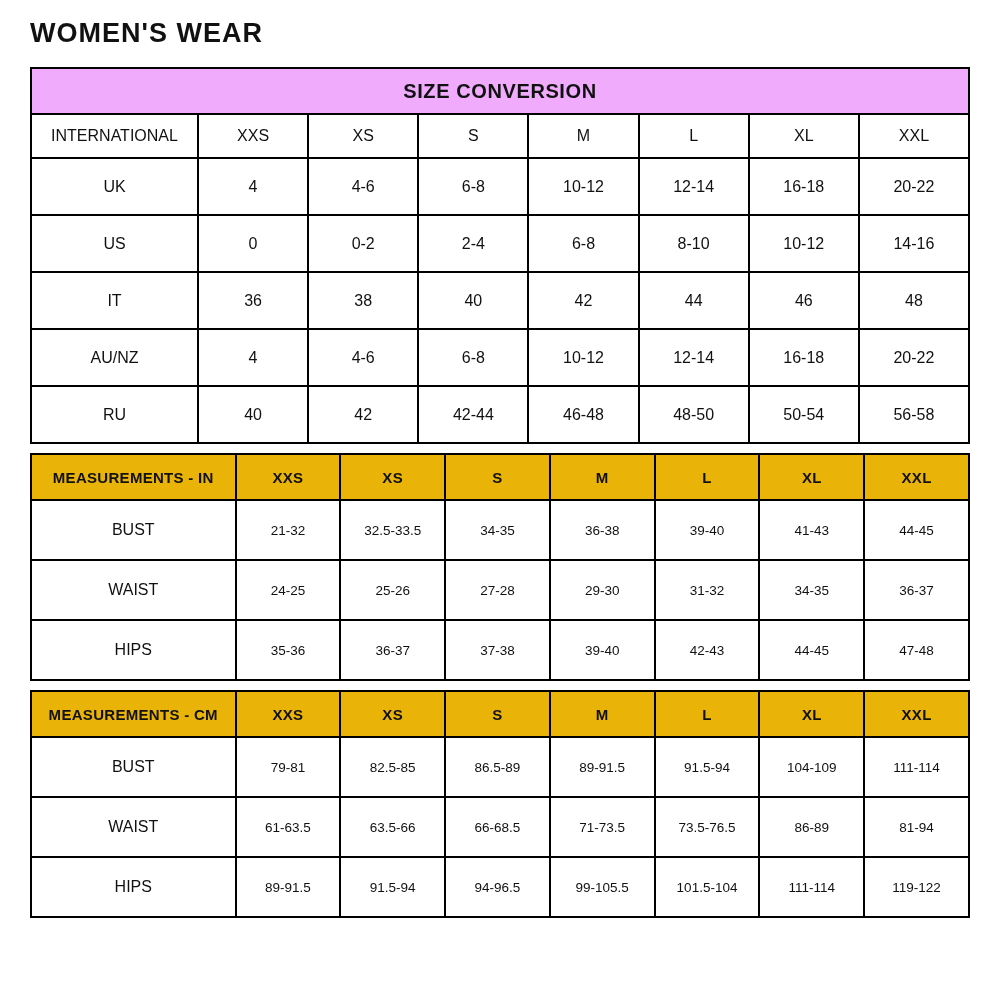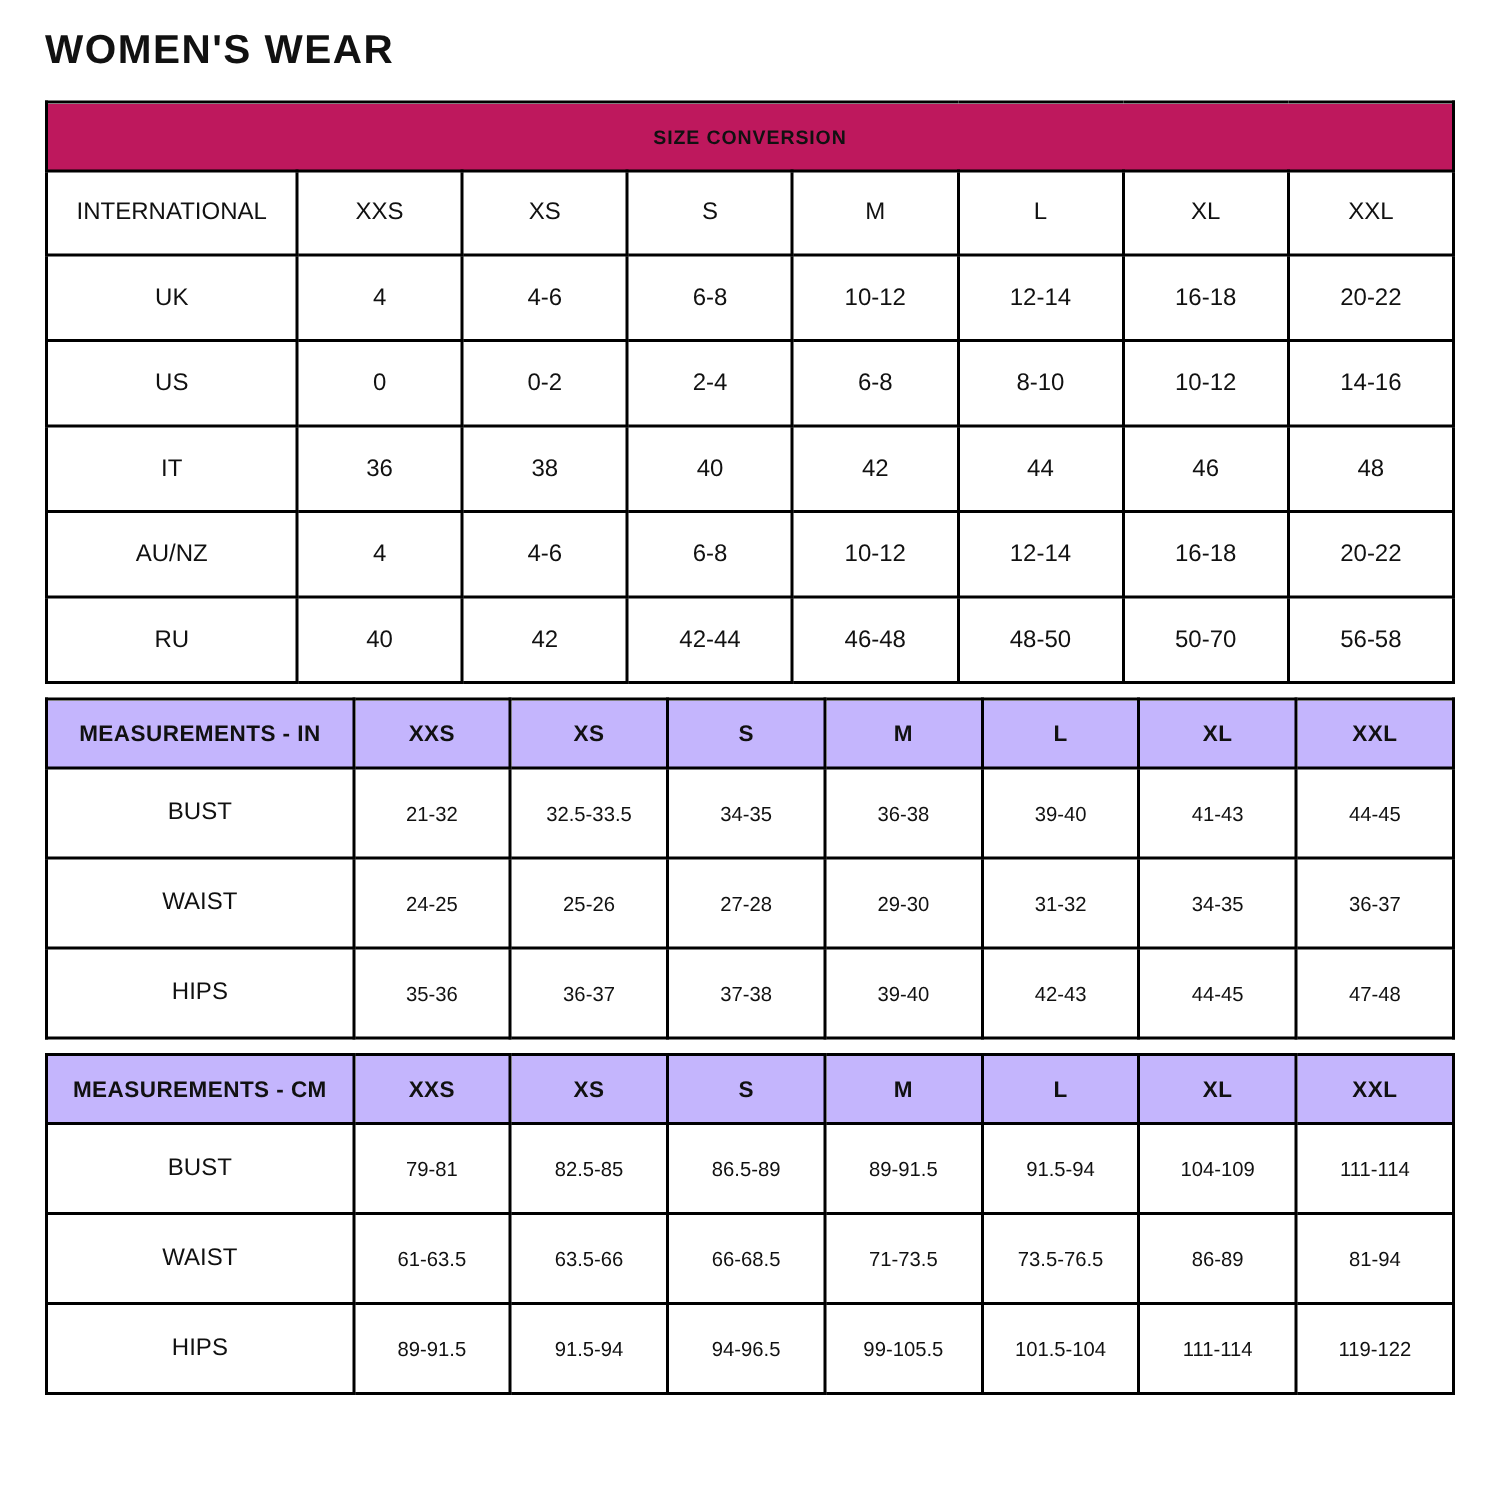--- a/index.html
+++ b/index.html
@@ -28,42 +28,42 @@
   th, td {
     border: 2px solid #000000;
     text-align: center;
     vertical-align: middle;
     font-weight: normal;
     padding: 0 4px;
     overflow: hidden;
     white-space: nowrap;
   }
   .banner {
-    background: #be185d;
+    background: #f0abfc;
     font-weight: bold;
-    font-size: 13px;
+    font-size: 20px;
     letter-spacing: 0.6px;
     height: 46px;
   }
   
   #conversion-table thead tr.cols-row th {
-    height: 56px;
+    height: 44px;
     font-size: 16px;
     font-weight: normal;
     background: #ffffff;
   }
   #conversion-table tbody th,
   #conversion-table tbody td {
     height: 57px;
     font-size: 16px;
   }
   
   .m-table { margin-top: 9px; }
   .m-table thead th {
-    background: #c4b5fd;
+    background: #eab308;
     font-weight: bold;
     font-size: 15px;
     letter-spacing: 0.3px;
     height: 46px;
   }
   .m-table tbody th {
     height: 60px;
     font-size: 16px;
     font-weight: normal;
     text-align: center;
@@ -147,21 +147,21 @@
           <td>16-18</td>
           <td>20-22</td>
         </tr>
         <tr>
           <th>RU</th>
           <td>40</td>
           <td>42</td>
           <td>42-44</td>
           <td>46-48</td>
           <td>48-50</td>
-          <td>50-70</td>
+          <td>50-54</td>
           <td>56-58</td>
         </tr>
       </tbody>
   </table>
 
   <table class="m-table" id="in-table">
     <colgroup>
       <col style="width:21.8%">
       <col style="width:11.17%">
         <col style="width:11.17%">

